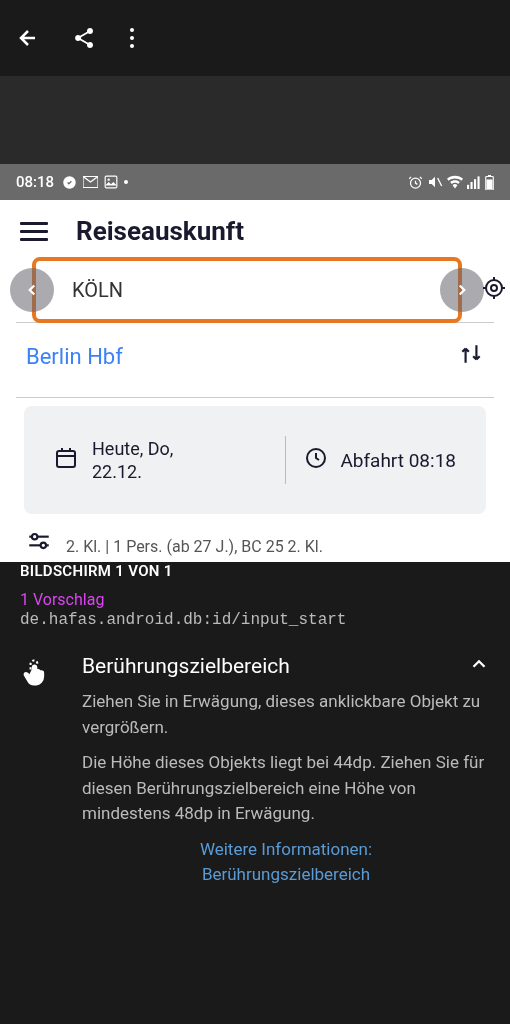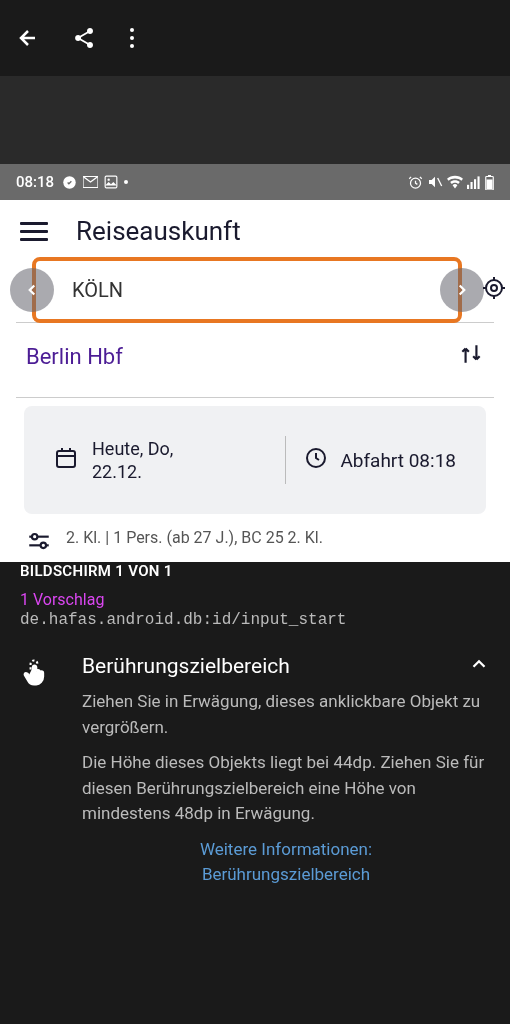--- a/index.html
+++ b/index.html
@@ -21,45 +21,45 @@
     .status-bar { background: #6a6a6a; height: 36px; display: flex; align-items: center; padding: 0 16px; color: #fff; font-size: 15px; }
     .status-time { font-weight: 500; margin-right: 8px; }
     .status-icons-left { display: flex; gap: 6px; align-items: center; }
     .status-icons-right { margin-left: auto; display: flex; gap: 4px; align-items: center; }
     .small-dot { width: 4px; height: 4px; background: #fff; border-radius: 50%; }
     
     
     .app-header { background: #fff; padding: 16px 20px 20px; display: flex; align-items: center; gap: 28px; }
     .hamburger { width: 28px; cursor: pointer; }
     .hamburger-line { height: 3px; background: #1a1a2e; margin: 5px 0; border-radius: 1px; }
-    .app-title { font-size: 26px; font-weight: 400; color: #1a1a2e; }
+    .app-title { font-size: 26px; font-weight: 700; color: #1a1a2e; }
     
     
     .search-area { background: #fff; padding: 0 10px; position: relative; }
     .input-row { position: relative; display: flex; align-items: center; height: 48px; }
     .nav-circle { width: 44px; height: 44px; background: rgba(100,100,110,0.55); border-radius: 50%; display: flex; align-items: center; justify-content: center; color: #fff; position: relative; z-index: 2; }
     .highlighted-input { flex: 1; border: 4px solid #e87722; border-radius: 8px; height: 66px; display: flex; align-items: center; padding: 0 16px; margin: 0 -22px; position: relative; z-index: 1; }
     .highlighted-input .text { font-size: 20px; color: #333; margin-left: 20px; }
     .location-icon { position: absolute; right: -6px; top: 50%; transform: translateY(-50%); z-index: 3; }
     
     .divider { height: 1px; background: #ccc; margin: 8px 6px 0; }
     
     .dest-row { display: flex; align-items: center; padding: 18px 16px; }
-    .dest-text { font-size: 22px; color: #4c1d95; flex: 1; }
+    .dest-text { font-size: 22px; color: #3b82f6; flex: 1; }
     .swap-icon { color: #1a1a2e; }
     
     
     .datetime-box { background: #f0f1f3; border-radius: 8px; margin: 8px 14px 0; padding: 30px; display: flex; align-items: center; }
     .cal-icon { margin-right: 14px; color: #1a1a2e; }
     .date-text { font-size: 18px; color: #1a1a2e; line-height: 1.3; flex: 1; }
     .dt-divider { width: 1px; background: #bbb; height: 48px; margin: 0 18px; }
     .clock-icon { margin-right: 12px; color: #1a1a2e; }
     .depart-text { font-size: 19px; color: #1a1a2e; }
     
-    .prefs-row { display: flex; align-items: flex-start; padding: 14px 16px 4px; gap: 14px; }
+    .prefs-row { display: flex; align-items: flex-end; padding: 14px 16px 4px; gap: 14px; }
     .prefs-icon { color: #1a1a2e; }
     .prefs-text { font-size: 16px; color: #555; line-height: 1.3; }
     
     
     .bottom-panel { background: #1a1a1a; color: #ccc; padding: 0 20px; }
     .screen-count { font-size: 15px; font-weight: 600; color: #fff; margin-bottom: 10px; letter-spacing: 0.3px; }
     .suggestion-count { font-size: 16px; color: #d946ef; margin-bottom: 2px; }
     .resource-id { font-family: 'Courier New', monospace; font-size: 16px; color: #bbb; margin-bottom: 24px; }
     
     .suggestion-item { display: flex; gap: 34px; }

